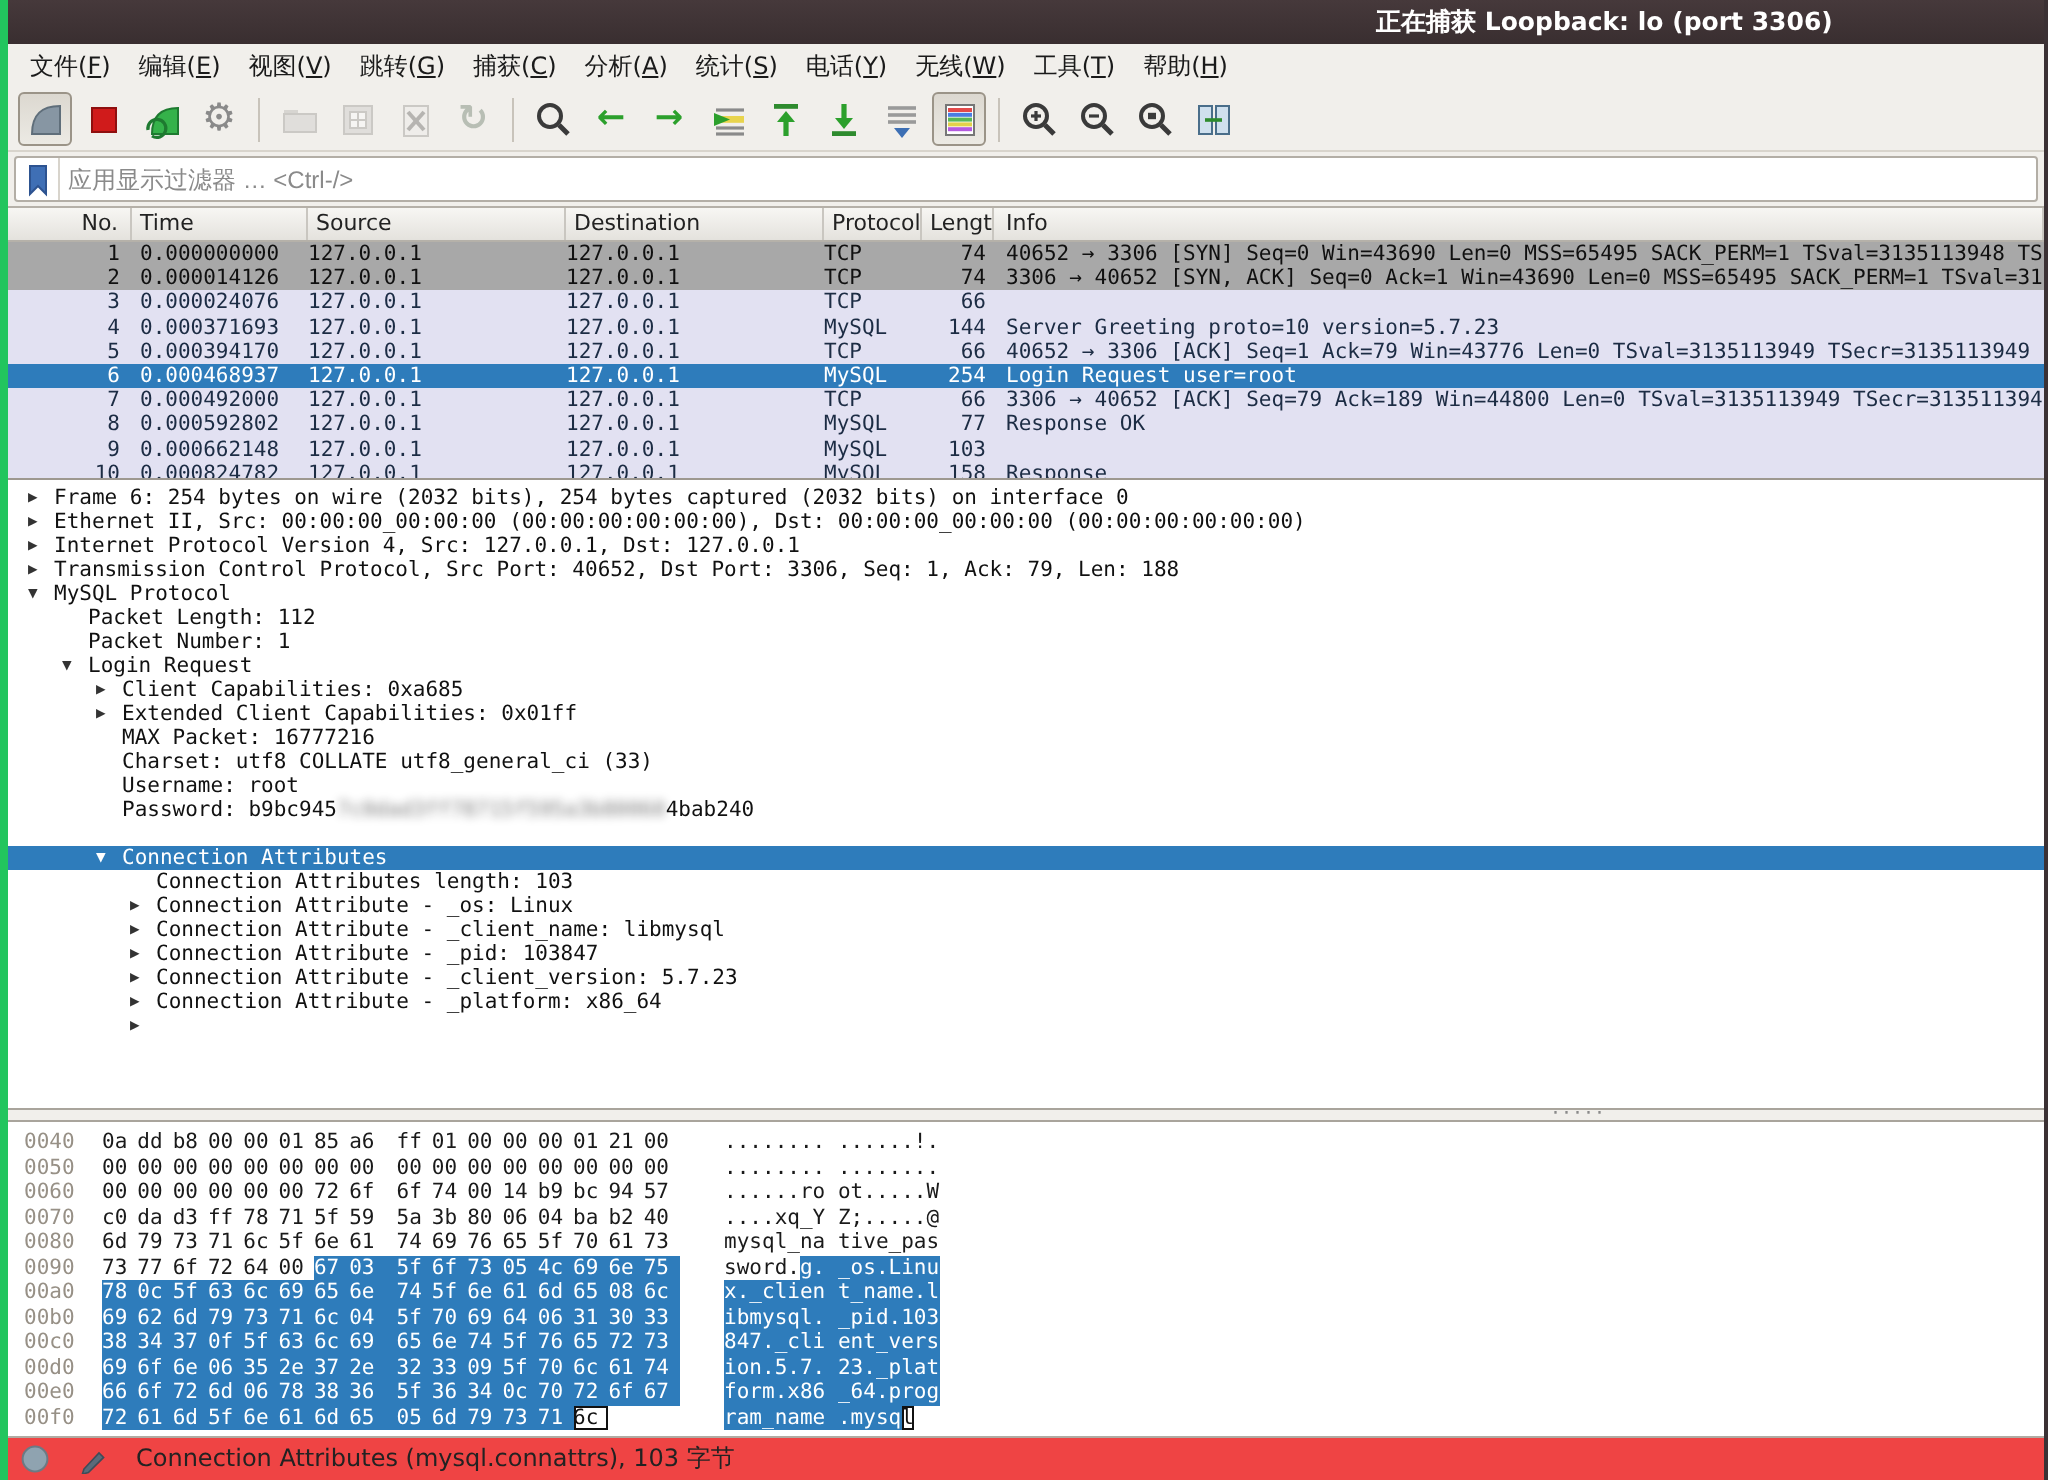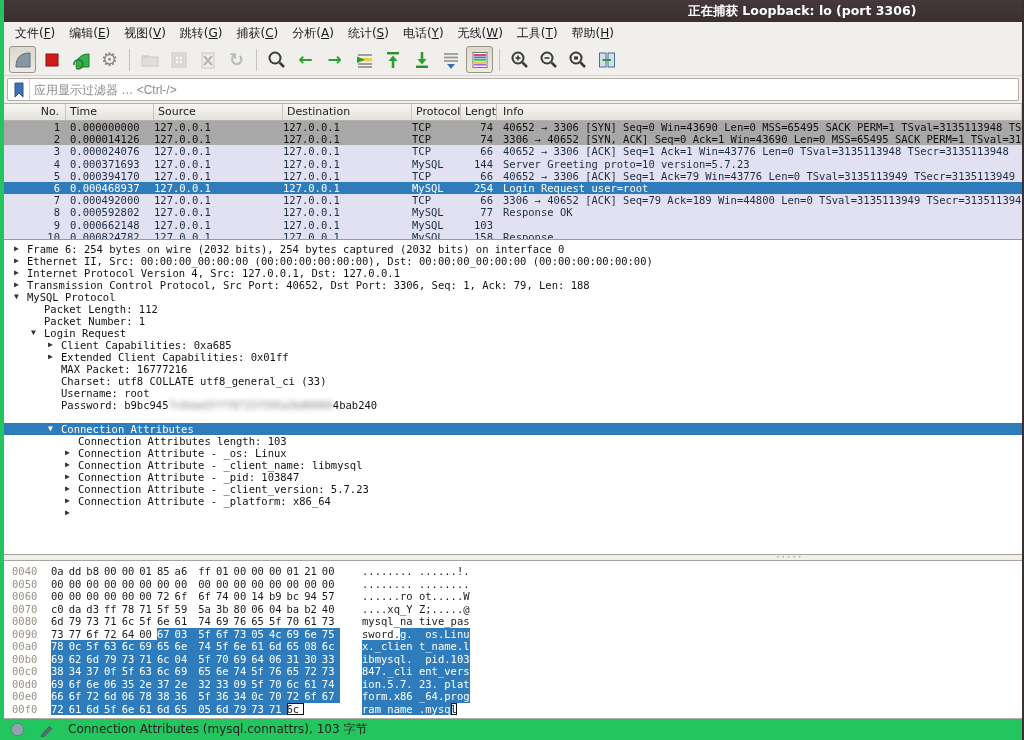--- a/index.html
+++ b/index.html
@@ -61,21 +61,21 @@
     font-family:"DejaVu Sans Mono","Liberation Mono",monospace;font-size:10.5px;color:#1a1a1a;}
   .x-row{height:12.5px;line-height:12.5px;position:relative;white-space:pre;}
   .x-off{display:inline-block;margin-left:8px;width:39px;color:#979086;flex:none;}
   .b{display:inline-block;padding-right:5px;}
   .b.g{padding-right:11px;}
   .b.hl,.a.hl{background:#2e7cbb;color:#fff;}
   .boxed{outline:1px solid #111;outline-offset:-1px;background:#fff;color:#111;}
   .x-ascii{position:absolute;left:358px;top:0;}
   .a{display:inline-block;white-space:pre;}
   
-  .statusbar{height:22px;background:#22c55e;border-top:1px solid #b0aba3;display:flex;align-items:center;padding:0 6px;gap:14px;}
+  .statusbar{height:22px;background:#ef4444;border-top:1px solid #b0aba3;display:flex;align-items:center;padding:0 6px;gap:14px;}
   .status-text{font-size:12px;color:#222;}
   svg{display:block;}
 </style>
 </head>
 <body>
 
 <div class="window">
 
   <div class="titlebar">
     <span class="title">正在捕获 Loopback: lo (port 3306)</span>
@@ -243,21 +243,21 @@
         <span class="hdr-cell c-time" style="flex-shrink: 0;">Time</span>
         <span class="hdr-cell c-src" style="flex-shrink: 0;">Source</span>
         <span class="hdr-cell c-dst" style="flex-shrink: 0;">Destination</span>
         <span class="hdr-cell c-proto" style="flex-shrink: 0;">Protocol</span>
         <span class="hdr-cell c-len" style="flex-shrink: 0;">Length</span>
         <span class="hdr-cell c-info" style="flex: 1 0 0%;">Info</span>
       </div>
     <div>
         <div class="pkt-row gray"><span class="cell c-no">1</span><span class="cell c-time">0.000000000</span><span class="cell c-src">127.0.0.1</span><span class="cell c-dst">127.0.0.1</span><span class="cell c-proto">TCP</span><span class="cell c-len">74</span><span class="cell c-info">40652 → 3306 [SYN] Seq=0 Win=43690 Len=0 MSS=65495 SACK_PERM=1 TSval=3135113948 TSecr=</span></div>
         <div class="pkt-row gray"><span class="cell c-no">2</span><span class="cell c-time">0.000014126</span><span class="cell c-src">127.0.0.1</span><span class="cell c-dst">127.0.0.1</span><span class="cell c-proto">TCP</span><span class="cell c-len">74</span><span class="cell c-info">3306 → 40652 [SYN, ACK] Seq=0 Ack=1 Win=43690 Len=0 MSS=65495 SACK_PERM=1 TSval=313511</span></div>
-        <div class="pkt-row lav"><span class="cell c-no">3</span><span class="cell c-time">0.000024076</span><span class="cell c-src">127.0.0.1</span><span class="cell c-dst">127.0.0.1</span><span class="cell c-proto">TCP</span><span class="cell c-len">66</span><span class="cell c-info">40652 → 3306 [ACK] Seq=1 Ack=1 Win=43776 Len=0 TSval=3135113948 TSecr=3135113948</span></div>
+        <div class="pkt-row lav"><span class="cell c-no">3</span><span class="cell c-time">0.000024076</span><span class="cell c-src">127.0.0.1</span><span class="cell c-dst">127.0.0.1</span><span class="cell c-proto">TCP</span><span class="cell c-len">66</span></div>
         <div class="pkt-row lav"><span class="cell c-no">4</span><span class="cell c-time">0.000371693</span><span class="cell c-src">127.0.0.1</span><span class="cell c-dst">127.0.0.1</span><span class="cell c-proto">MySQL</span><span class="cell c-len">144</span><span class="cell c-info">Server Greeting proto=10 version=5.7.23</span></div>
         <div class="pkt-row lav"><span class="cell c-no">5</span><span class="cell c-time">0.000394170</span><span class="cell c-src">127.0.0.1</span><span class="cell c-dst">127.0.0.1</span><span class="cell c-proto">TCP</span><span class="cell c-len">66</span><span class="cell c-info">40652 → 3306 [ACK] Seq=1 Ack=79 Win=43776 Len=0 TSval=3135113949 TSecr=3135113949</span></div>
         <div class="pkt-row sel"><span class="cell c-no">6</span><span class="cell c-time">0.000468937</span><span class="cell c-src">127.0.0.1</span><span class="cell c-dst">127.0.0.1</span><span class="cell c-proto">MySQL</span><span class="cell c-len">254</span><span class="cell c-info">Login Request user=root</span></div>
         <div class="pkt-row lav"><span class="cell c-no">7</span><span class="cell c-time">0.000492000</span><span class="cell c-src">127.0.0.1</span><span class="cell c-dst">127.0.0.1</span><span class="cell c-proto">TCP</span><span class="cell c-len">66</span><span class="cell c-info">3306 → 40652 [ACK] Seq=79 Ack=189 Win=44800 Len=0 TSval=3135113949 TSecr=3135113949</span></div>
         <div class="pkt-row lav"><span class="cell c-no">8</span><span class="cell c-time">0.000592802</span><span class="cell c-src">127.0.0.1</span><span class="cell c-dst">127.0.0.1</span><span class="cell c-proto">MySQL</span><span class="cell c-len">77</span><span class="cell c-info">Response OK</span></div>
         <div class="pkt-row lav"><span class="cell c-no">9</span><span class="cell c-time">0.000662148</span><span class="cell c-src">127.0.0.1</span><span class="cell c-dst">127.0.0.1</span><span class="cell c-proto">MySQL</span><span class="cell c-len">103</span></div>
         <div class="pkt-row lav"><span class="cell c-no">10</span><span class="cell c-time">0.000824782</span><span class="cell c-src">127.0.0.1</span><span class="cell c-dst">127.0.0.1</span><span class="cell c-proto">MySQL</span><span class="cell c-len">158</span><span class="cell c-info">Response</span></div>
       </div>
   </div>
 

